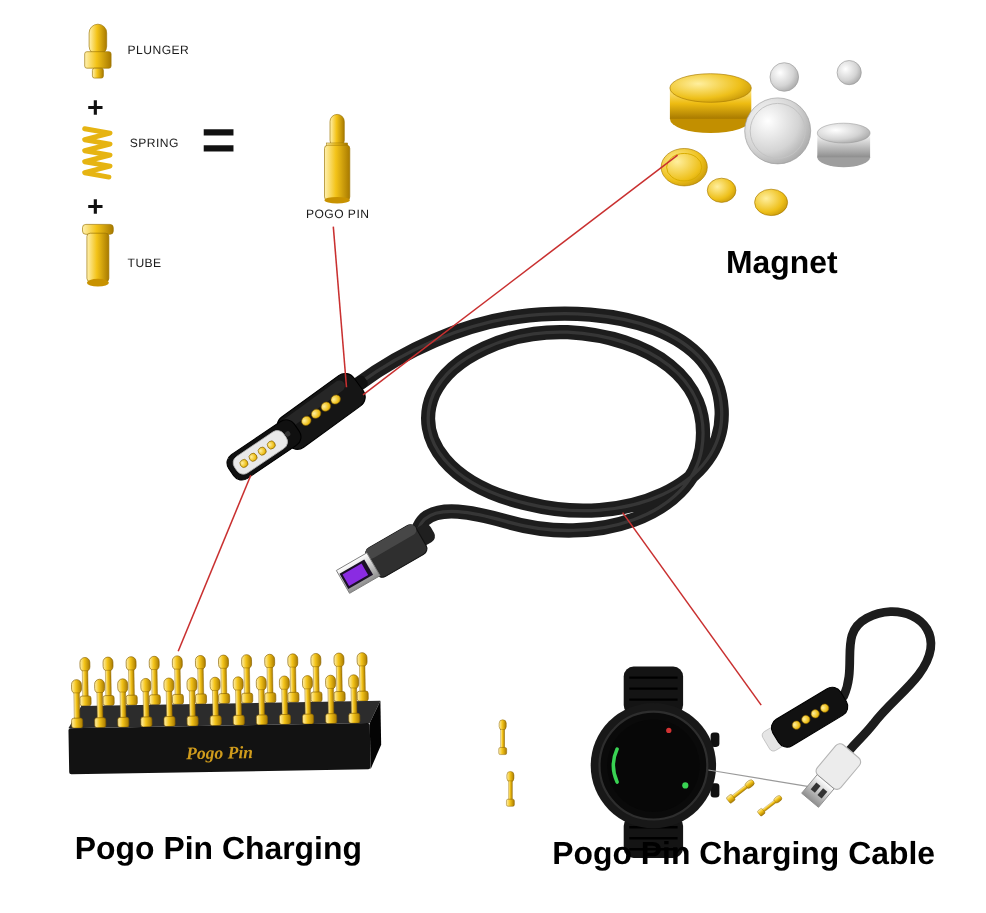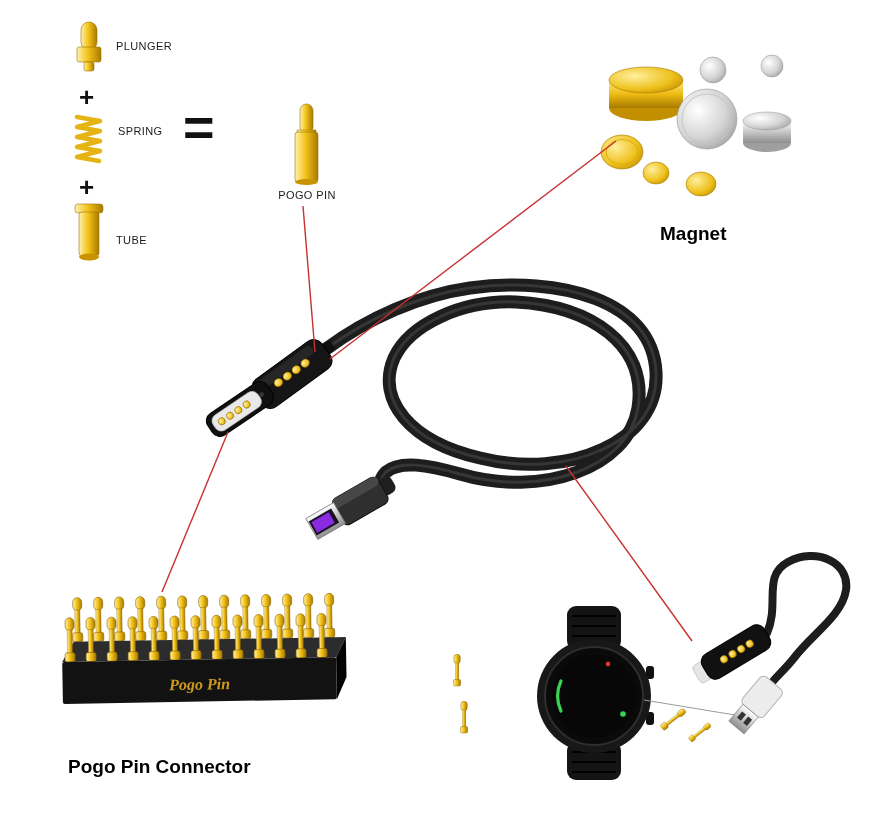--- a/index.html
+++ b/index.html
@@ -4,21 +4,21 @@
 <style>
   html,body{margin:0;padding:0;}
   .canvas{
     position:relative;width:896px;height:830px;background:#ffffff;overflow:hidden;
     font-family:"Liberation Sans",sans-serif;
   }
   .canvas svg{position:absolute;left:0;top:0;}
   .small-label{position:absolute;font-size:11px;color:#1b1b1b;letter-spacing:.4px;line-height:1;}
   .plus{position:absolute;font-size:26px;font-weight:bold;color:#111;line-height:1;}
   .equals{position:absolute;font-size:54px;font-weight:bold;color:#111;line-height:1;}
-  .big-label{position:absolute;font-size:19px;font-weight:bold;color:#000;line-height:1.1;}
+  .big-label{position:absolute;font-size:29px;font-weight:bold;color:#000;line-height:1.1;}
 </style>
 </head>
 <body>
 
 <div class="canvas">
 
 <svg width="896" height="830" viewBox="0 0 896 830">
   <defs>
     <linearGradient id="goldH" x1="0" y1="0" x2="1" y2="0">
       <stop offset="0" stop-color="#fff1b0"></stop>
@@ -218,14 +218,15 @@
 </svg>
 
   <div class="small-label" style="left:116px;top:41px">PLUNGER</div>
   <div class="plus" style="left:79px;top:84px">+</div>
   <div class="small-label" style="left:118px;top:126px">SPRING</div>
   <div class="plus" style="left:79px;top:174px">+</div>
   <div class="small-label" style="left:116px;top:235px">TUBE</div>
   <div class="equals" style="left:183px;top:100px">=</div>
   <div class="small-label" style="left:276px;top:190px;width:62px;text-align:center">POGO PIN</div>
   <div class="big-label" style="left:660px;top:224px">Magnet</div>
-  <div class="big-label" style="left:68px;top:757px">Pogo Pin Connector</div>
+  <div class="big-label" style="left:68px;top:757px">Pogo Pin Charging</div>
+  <div class="big-label" style="left:502px;top:761px">Pogo Pin Charging Cable</div>
 </div>
 
 </body></html>

